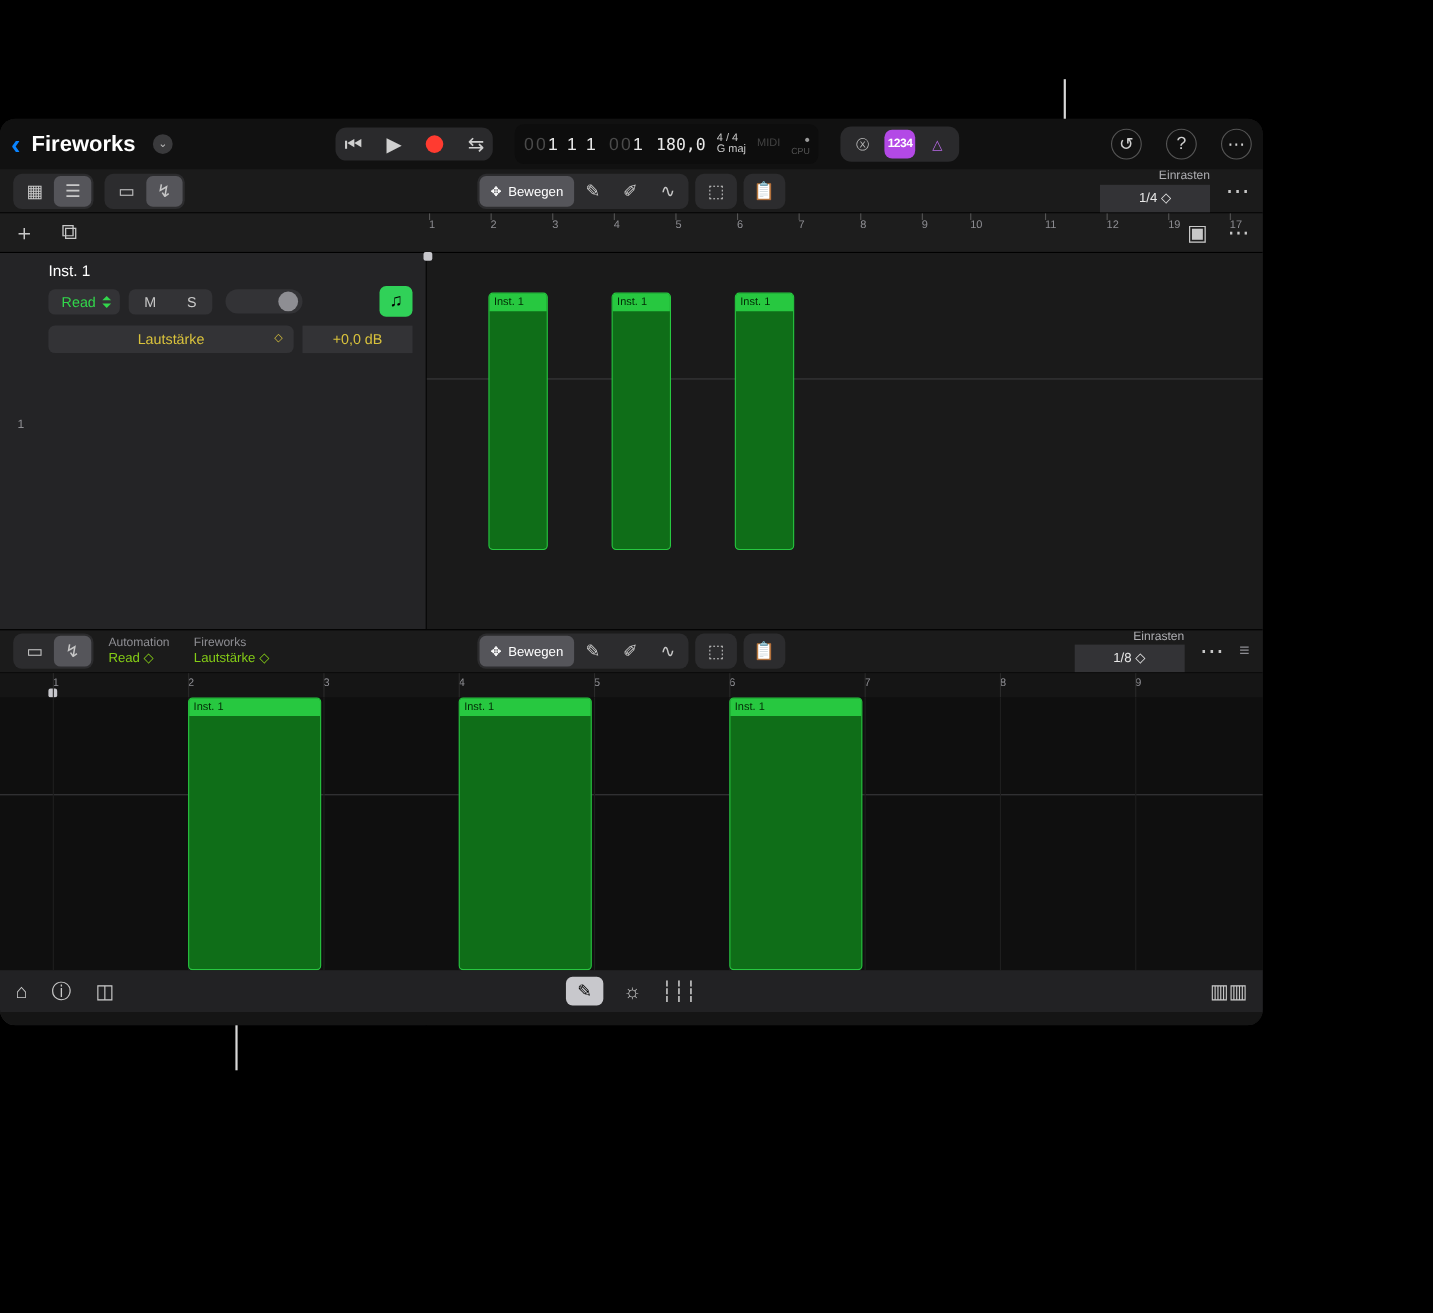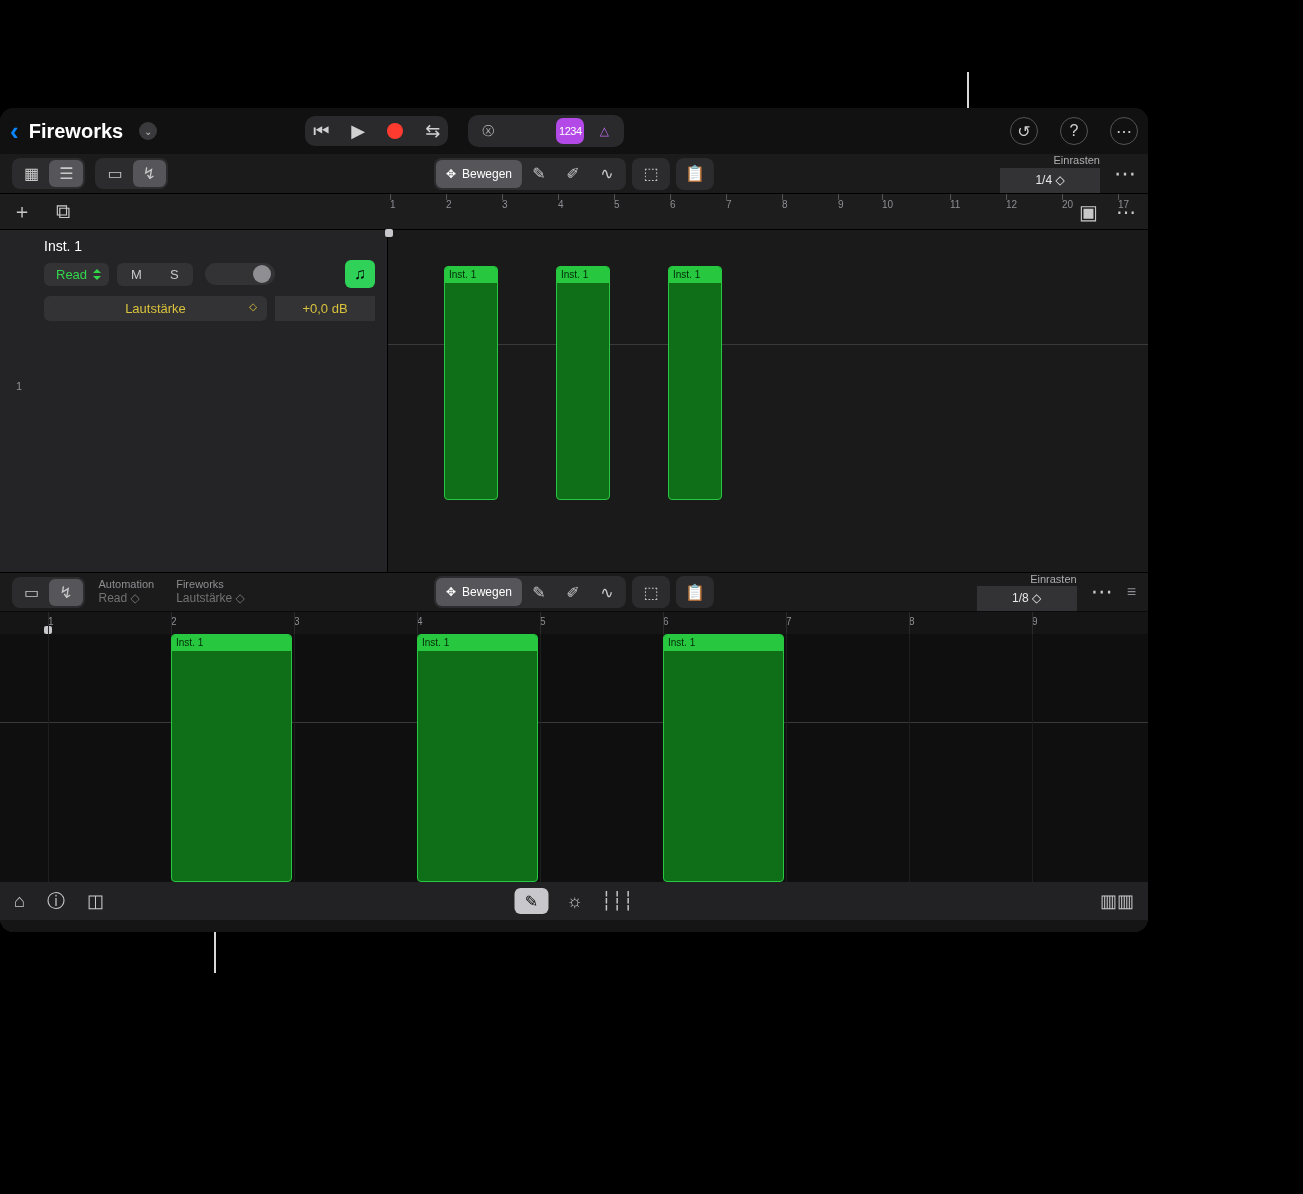--- a/index.html
+++ b/index.html
@@ -17,21 +17,21 @@
   .rec { width:16px;height:16px;background:#ff3b30;border-radius:50%;}
   .lcd { display:flex; align-items:center; background:#0d0d0d; border-radius:8px; padding:2px 8px; margin-left:6px; gap:10px; height:36px;}
   .lcd .pos{font-family:ui-monospace,monospace; font-size:16px; letter-spacing:2px;}
   .lcd .dim{color:#4a4a4a;}
   .lcd .white{color:#e8e8e8;}
   .lcd .tempo{font-family:ui-monospace,monospace;font-size:15px;}
   .lcd .stack{display:flex;flex-direction:column;line-height:1; font-size:10px; color:#c8c8c8;}
   .lcd .cpu{font-size:8px;color:#555;}
   .pillgroup { display:flex; align-items:center; gap:6px; background:#2a2a2c; border-radius:10px; padding:3px 6px; margin-left:6px;}
   .pill { width:28px;height:26px;border-radius:7px;display:flex;align-items:center;justify-content:center;font-size:12px;color:#bbb;}
-  .pill.purple{background:#b349e6;color:#fff;font-weight:400;font-size:11px;letter-spacing:-0.5px;margin-left:48px;}
+  .pill.purple{background:#b349e6;color:#fff;font-weight:700;font-size:11px;letter-spacing:-0.5px;}
   .grow{flex:1;}
   .round{width:28px;height:28px;border-radius:14px;display:flex;align-items:center;justify-content:center;color:#d0d0d0;border:1.5px solid #555;margin-left:8px;}
 
   
   .row2 { height:40px; background:#1b1b1b; border-bottom:1px solid #000; display:flex; align-items:center; padding:0 12px;}
   .seg { display:flex; background:#2c2c2e; border-radius:8px; padding:2px;}
   .seg .sb { padding:4px 10px; border-radius:6px; color:#c8c8c8;}
   .seg .sb.active{ background:#55555a;}
   .seg2 { margin-left:10px;}
   .tools { position:absolute; left:50%; transform:translateX(-50%); display:flex; align-items:center; gap:6px;}
@@ -73,21 +73,21 @@
   .midline{position:absolute;left:0;right:0;top:114px;height:1px;background:#3a3a3c;}
   .region{position:absolute;top:36px;height:234px;background:#0f6e18;border:1px solid #27c840;border-radius:4px;}
   .region .hdr{height:16px;background:#27c840;color:#022a05;font-size:10px;padding-left:4px;line-height:16px;border-radius:3px 3px 0 0;}
   .playhead-top{position:absolute;top:-1px;width:8px;height:8px;border-radius:2px;background:#c7c7cc;}
 
   
   .lower { position:absolute; left:0; bottom:0; width:100%; height:360px; background:#151515;}
   .lower .ltop{height:40px;display:flex;align-items:center;padding:0 12px;background:#1b1b1b;border-top:1px solid #000;border-bottom:1px solid #0a0a0a;position:relative;}
   .lower .seg{margin-right:14px;}
   .lower .labelcol{font-size:11px;color:#8e8e93;line-height:1.2;margin-right:22px;}
-  .lower .labelcol .lv{color:#737373;font-size:12px;}
+  .lower .labelcol .lv{color:#84cc16;font-size:12px;}
   .lower .ltools{position:absolute;left:50%;transform:translateX(-50%);display:flex;align-items:center;gap:6px;}
   .lower .snap{margin-left:auto;}
   .lower .lines{margin-left:14px;color:#8e8e93;}
   .lruler{height:22px;position:relative;background:#151515;}
   .lruler .lt{position:absolute;top:4px;font-size:10px;color:#8e8e93;}
   .lruler .lt::before{content:'';position:absolute;left:0;top:-4px;width:1px;height:22px;background:#2a2a2a;}
   .lruler .playh{position:absolute;top:14px;width:8px;height:8px;background:#c7c7cc;border-radius:2px;}
   .ltrack{position:relative;height:248px;background:#0f0f0f;}
   .ltrack .vline{position:absolute;top:0;bottom:0;width:1px;background:#1e1e1e;}
   .ltrack .hmid{position:absolute;left:0;right:0;top:88px;height:1px;background:#3a3a3c;}
@@ -116,20 +116,36 @@
   <div class="topbar">
     <span class="chev">‹</span>
     <span class="title">Fireworks</span>
     <span class="titledd">⌄</span>
     <div class="tspacer"></div>
     <div class="transport">
       <span class="tbtn">⏮</span>
       <span class="tbtn">▶</span>
       <span class="rec"></span>
       <span class="tbtn">⇆</span>
+    </div>
+    <div class="lcd">
+      <span class="pos"><span class="dim">00</span><span class="white">1 1 1</span></span>
+      <span class="pos"><span class="dim">00</span><span class="white">1</span></span>
+      <span class="tempo white">180,0</span>
+      <span class="stack">
+        <span>4 / 4</span>
+        <span>G maj</span>
+      </span>
+      <span class="stack" style="color:#444;">
+        <span>MIDI</span>
+      </span>
+      <span class="stack" style="align-items:flex-end;">
+        <span style="color:#999;font-size:14px;">•</span>
+        <span class="cpu">CPU</span>
+      </span>
     </div>
     <div class="pillgroup">
       <span class="pill">ⓧ</span>
       <span class="pill purple">1234</span>
       <span class="pill" style="color:#b96ae8">△</span>
     </div>
     <div class="grow"></div>
     <span class="round">↺</span>
     <span class="round">?</span>
     <span class="round">⋯</span>
@@ -181,21 +197,21 @@
         <span class="rtick" style="left: 114px;">3</span>
         <span class="rtick" style="left: 170px;">4</span>
         <span class="rtick" style="left: 226px;">5</span>
         <span class="rtick" style="left: 282px;">6</span>
         <span class="rtick" style="left: 338px;">7</span>
         <span class="rtick" style="left: 394px;">8</span>
         <span class="rtick" style="left: 450px;">9</span>
         <span class="rtick" style="left: 494px;">10</span>
         <span class="rtick" style="left: 562px;">11</span>
         <span class="rtick" style="left: 618px;">12</span>
-        <span class="rtick" style="left: 674px;">20</span>
+        <span class="rtick" style="left: 674px;">19</span>
         <span class="rtick" style="left: 730px;">17</span>
       </div>
   </div>
 
   <div class="main">
     <div class="side" style="position:relative;">
       <div class="trk">
         <div class="tname">Inst. 1</div>
         <div class="trow1">
           <span class="readbtn">Read</span>

